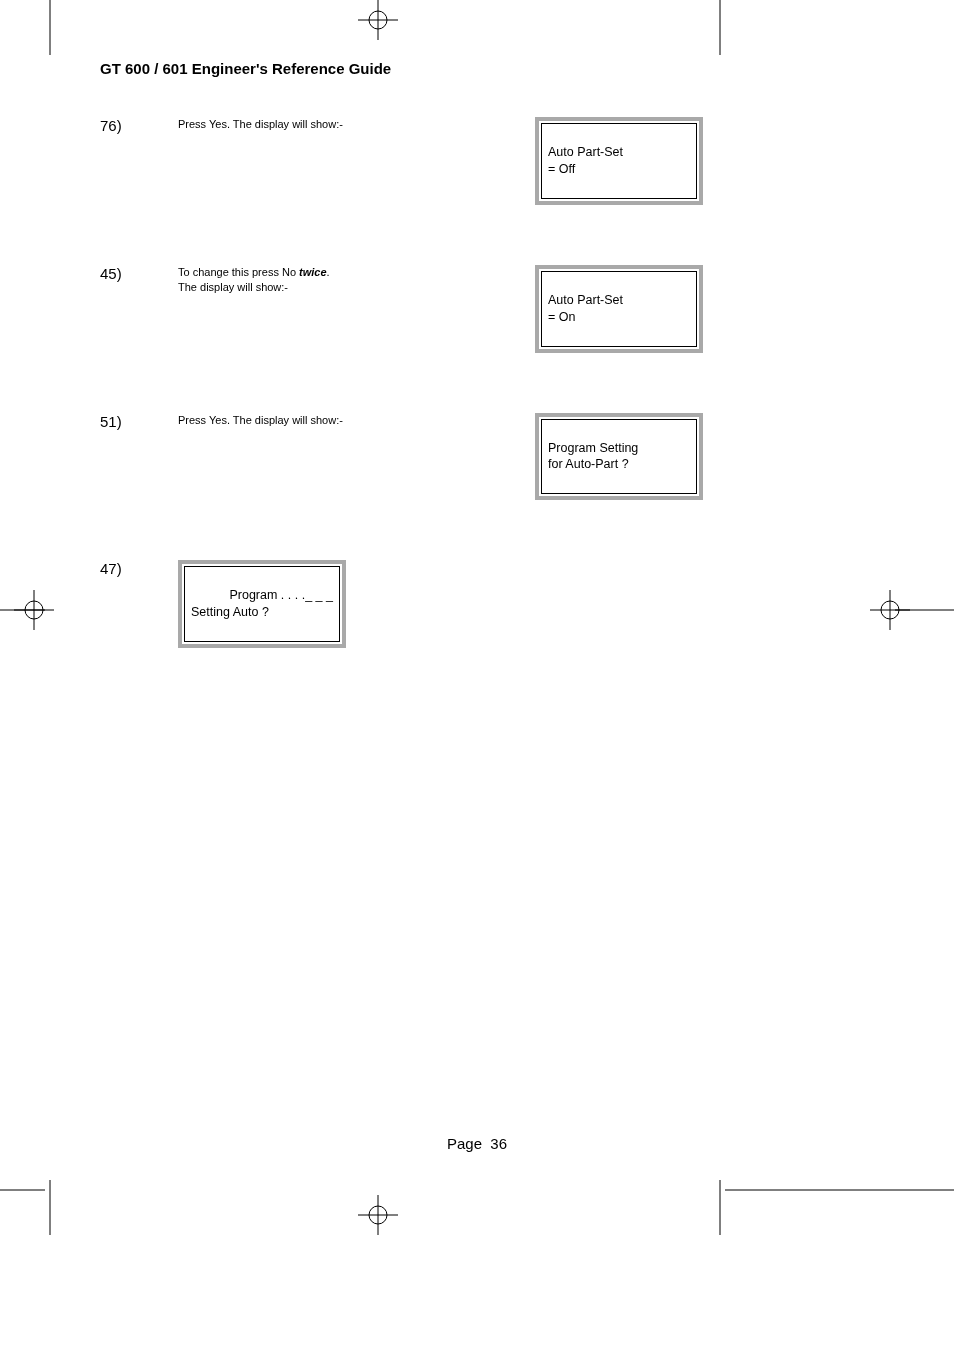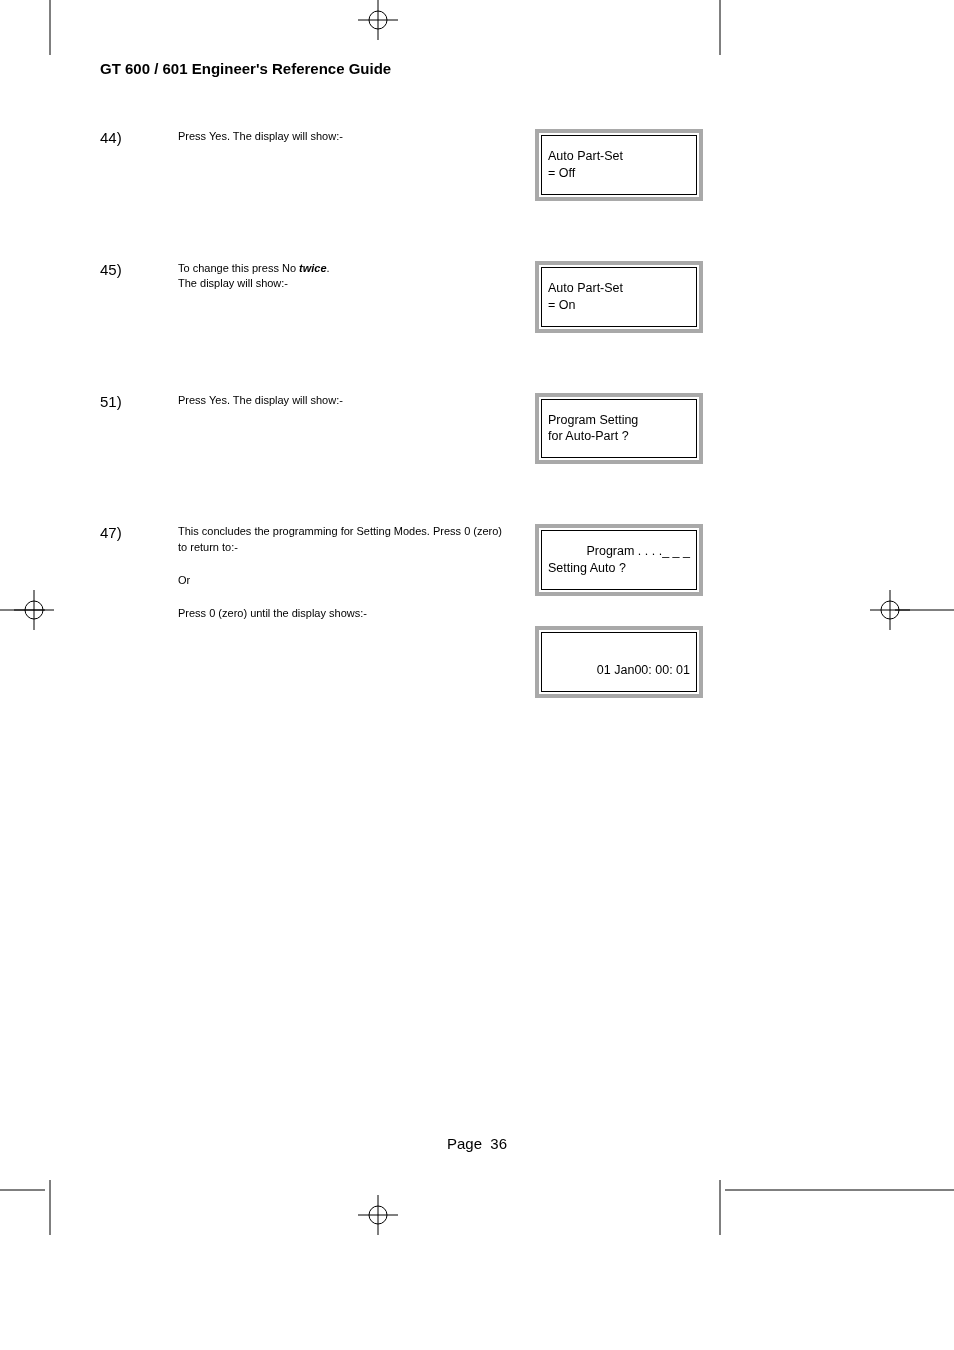--- a/index.html
+++ b/index.html
@@ -19,21 +19,21 @@
   }
   .page {
     position: absolute;
     left: 100px;
     top: 60px;
     width: 630px;
   }
   .running-head {
     font-weight: bold;
     font-size: 15px;
-    margin-bottom: 52px;
+    margin-bottom: 40px;
   }
   .step-row {
     display: flex;
     align-items: flex-start;
     margin-bottom: 60px;
     gap: 30px;
   }
   .step-num {
     width: 48px;
     flex: 0 0 48px;
@@ -55,21 +55,21 @@
     gap: 30px;
   }
   .lcd {
     border: 4px solid #a9a9a9;
     padding: 2px;
     width: 168px;
     box-sizing: border-box;
   }
   .lcd-inner {
     border: 1px solid #000;
-    padding: 12px 6px;
+    padding: 20px 6px;
     font-size: 12.5px;
     line-height: 1.35;
     min-height: 32px;
     font-family: Arial, Helvetica, sans-serif;
   }
   .lcd-inner .row2 {
     display: block;
   }
   .lcd-row-split {
     display: flex;
@@ -132,21 +132,21 @@
     <line x1="0" y1="10" x2="45" y2="10"></line>
   </svg>
 <svg class="crop-mark" style="left:725px;top:1180px" width="230" height="20">
     <line x1="0" y1="10" x2="230" y2="10"></line>
   </svg>
 
 <div class="page">
   <div class="running-head">GT 600 / 601 Engineer's Reference Guide</div>
 
   <div class="step-row">
-    <div class="step-num">44)</div>
+    <div class="step-num">76)</div>
     <div class="step-body">Press Yes. The display will show:-</div>
     <div class="lcd-col">
       <div class="lcd">
         <div class="lcd-inner">
           <span>Auto Part-Set</span>
           <span class="row2">= Off</span>
         </div>
       </div>
     </div>
   </div>
@@ -176,44 +176,30 @@
         <div class="lcd-inner">
           <span>Program Setting</span>
           <span class="row2">for Auto-Part  ?</span>
         </div>
       </div>
     </div>
   </div>
 
   <div class="step-row" style="margin-bottom:0">
     <div class="step-num">47)</div>
-    <div class="step-body">
-      <div>This concludes the programming for Setting Modes. Press 0 (zero) to return to:-</div>
-      <div class="or">Or</div>
-      <div>Press 0 (zero) until the display shows:-</div>
-    </div>
     <div class="lcd-col">
       <div class="lcd">
         <div class="lcd-inner">
           <span class="lcd-row-split">
             <span>Program . . . .</span>
             <span>_ _ _</span>
           </span>
           <span class="row2">Setting Auto ?</span>
         </div>
       </div>
-      <div class="lcd">
-        <div class="lcd-inner">
-          <span class="row2">&nbsp;</span>
-          <span class="lcd-row-split">
-            <span>01 Jan</span>
-            <span>00: 00: 01</span>
-          </span>
-        </div>
-      </div>
     </div>
   </div>
 
 </div>
 
 <div class="page-number">
   <span>Page</span>&nbsp;&nbsp;<span>36</span>
 </div>
 
 </body></html>

